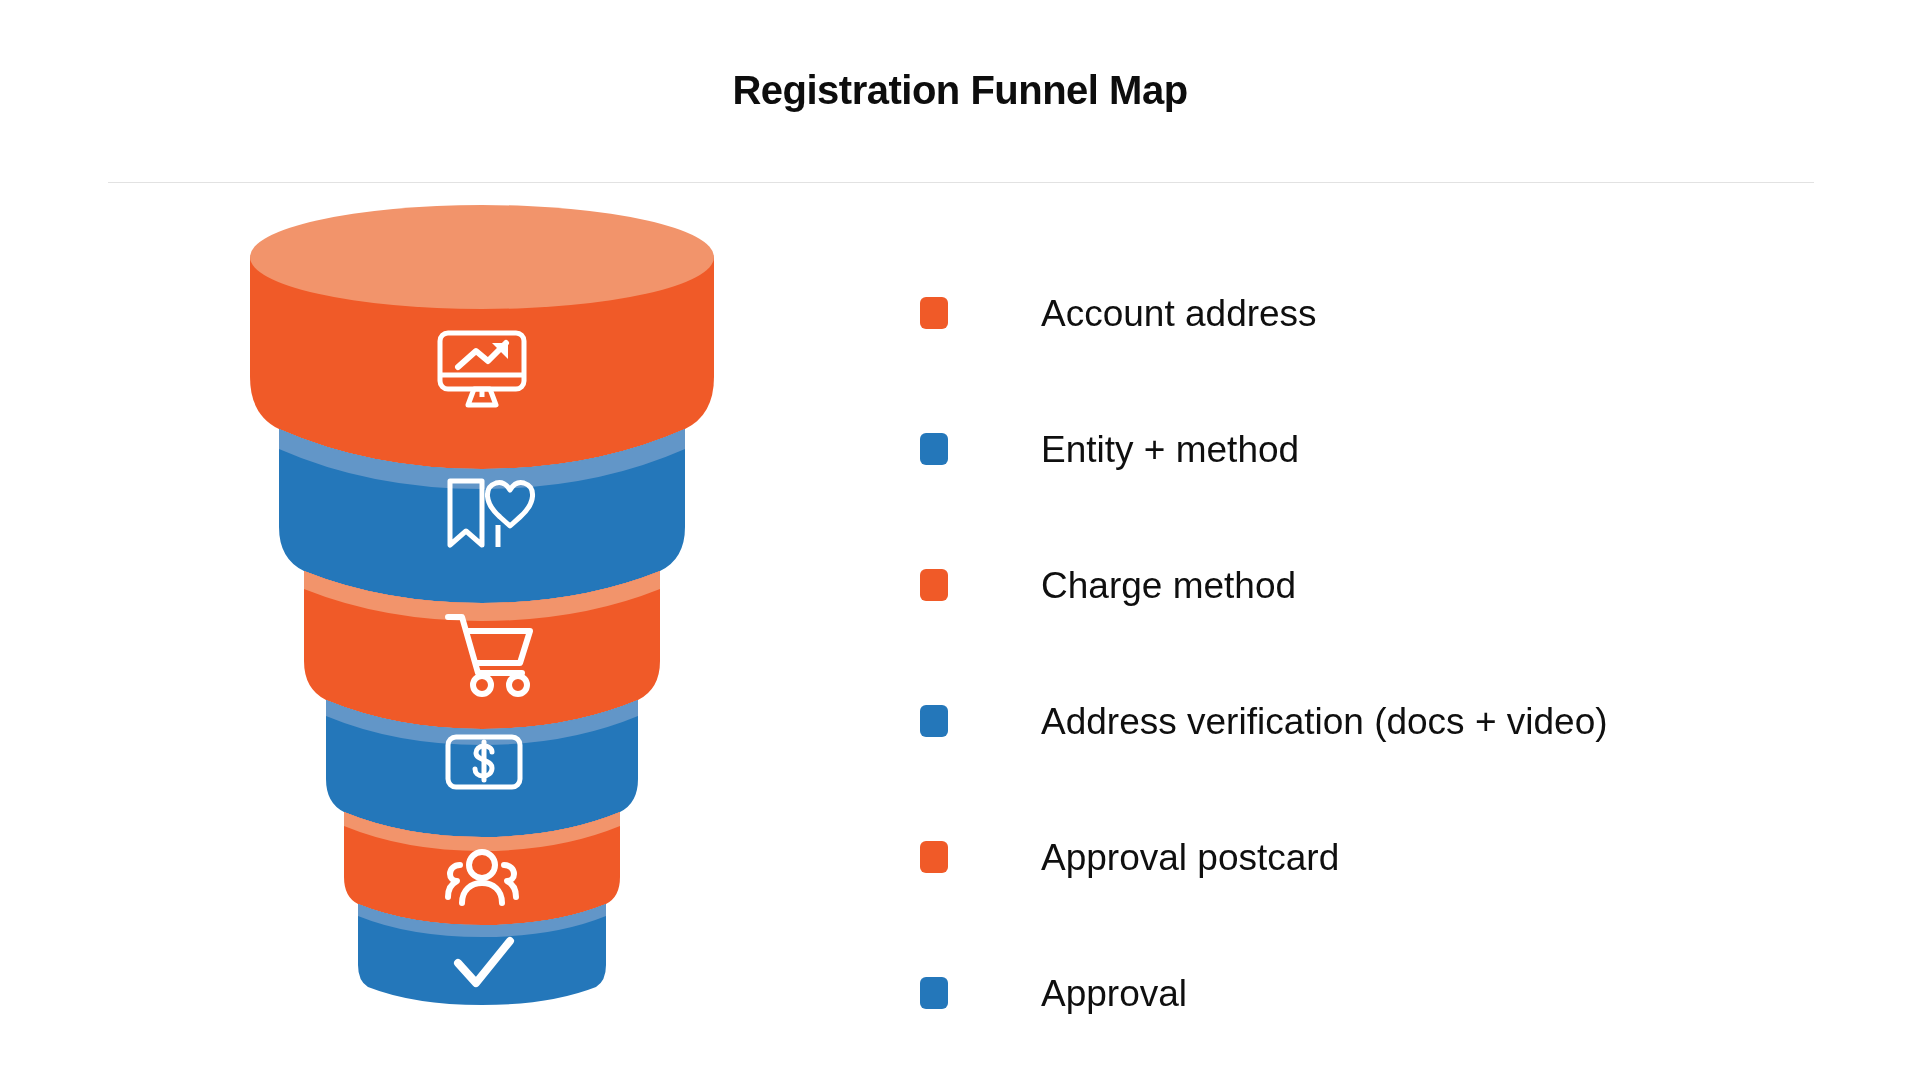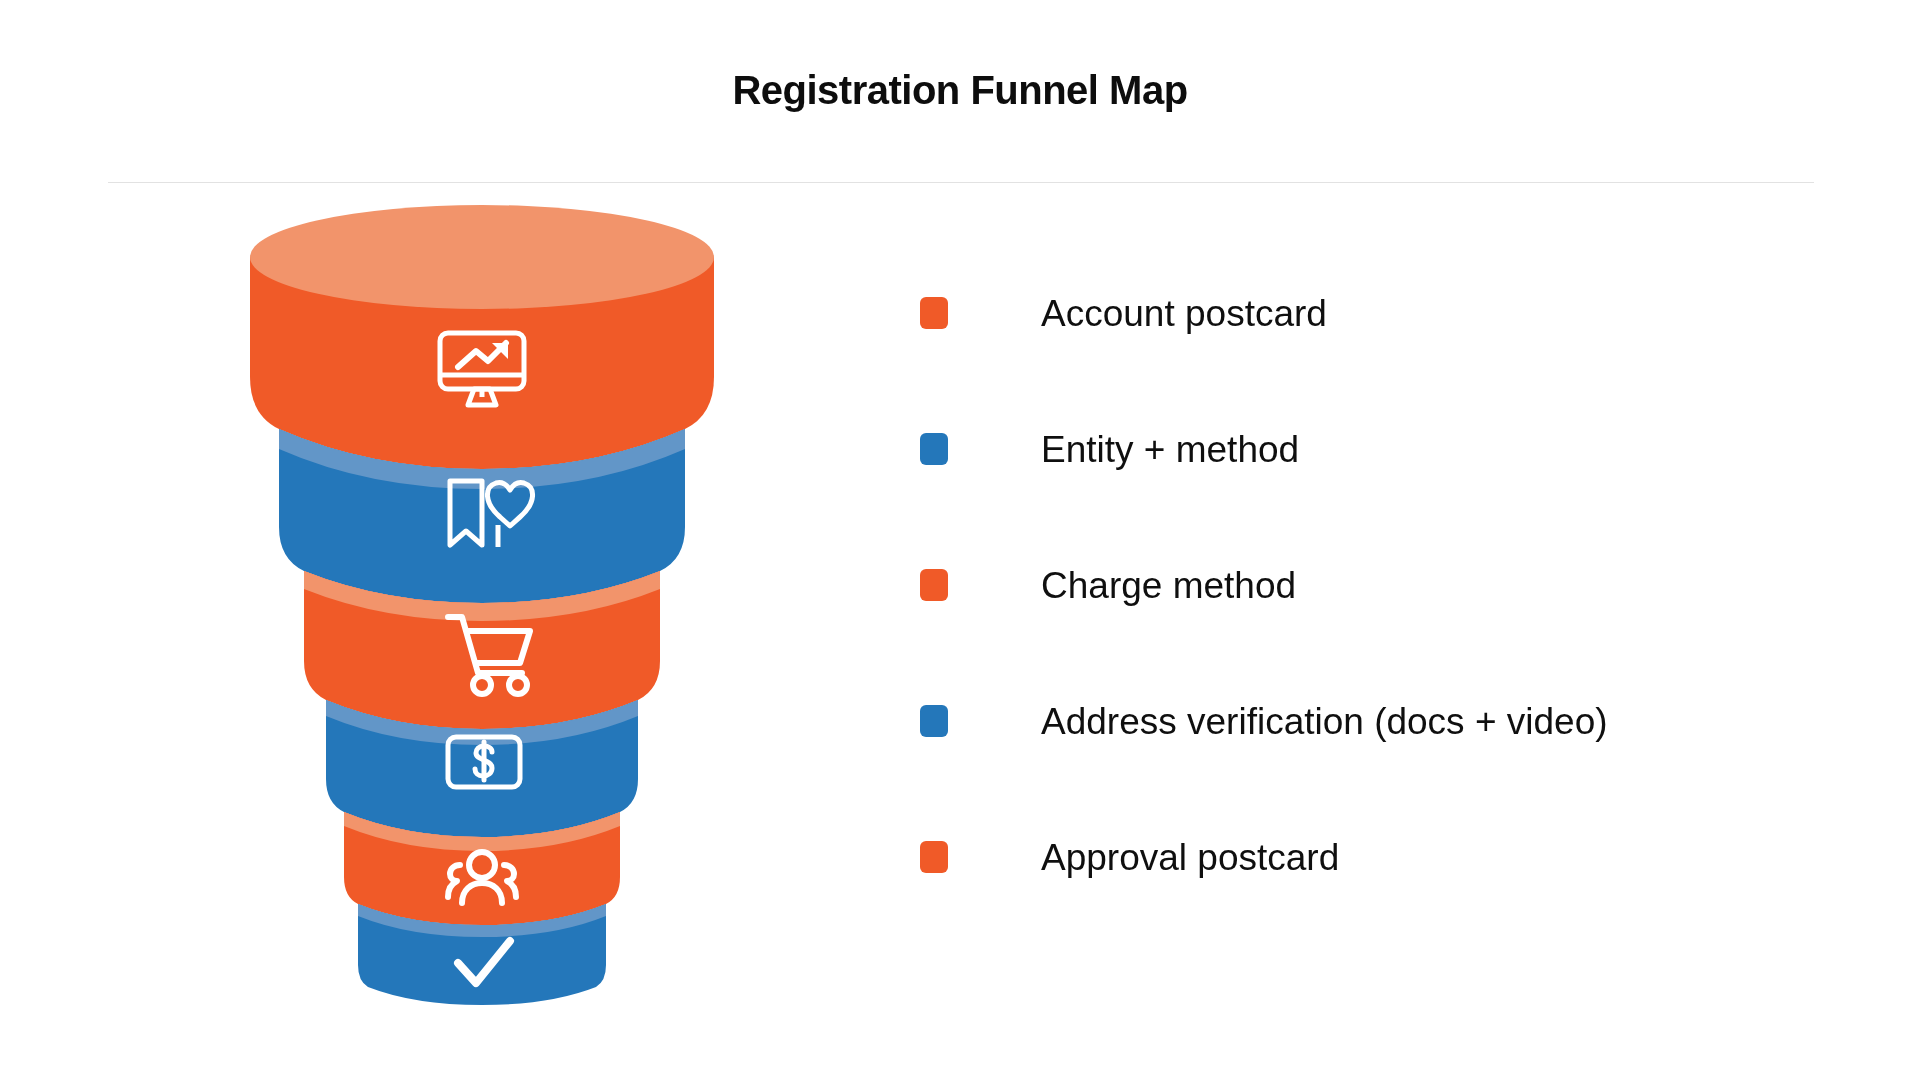--- a/index.html
+++ b/index.html
@@ -141,21 +141,21 @@
         </g>
       </g>
 
     </svg>
   </div>
 
   <div class="legend">
 
     <div class="legend-item">
       <span class="legend-swatch" style="background:#f05a28"></span>
-      <span class="legend-label">Account postcard</span>
+      <span class="legend-label">Account address</span>
     </div>
 
     <div class="legend-item">
       <span class="legend-swatch" style="background:#2477ba"></span>
       <span class="legend-label">Entity + method</span>
     </div>
 
     <div class="legend-item">
       <span class="legend-swatch" style="background:#f05a28"></span>
       <span class="legend-label">Charge method</span>
@@ -164,16 +164,20 @@
     <div class="legend-item">
       <span class="legend-swatch" style="background:#2477ba"></span>
       <span class="legend-label">Address verification (docs + video)</span>
     </div>
 
     <div class="legend-item">
       <span class="legend-swatch" style="background:#f05a28"></span>
       <span class="legend-label">Approval postcard</span>
     </div>
 
+    <div class="legend-item">
+      <span class="legend-swatch" style="background:#2477ba"></span>
+      <span class="legend-label">Approval</span>
+    </div>
 
   </div>
 
 </div>
 
 </body></html>

